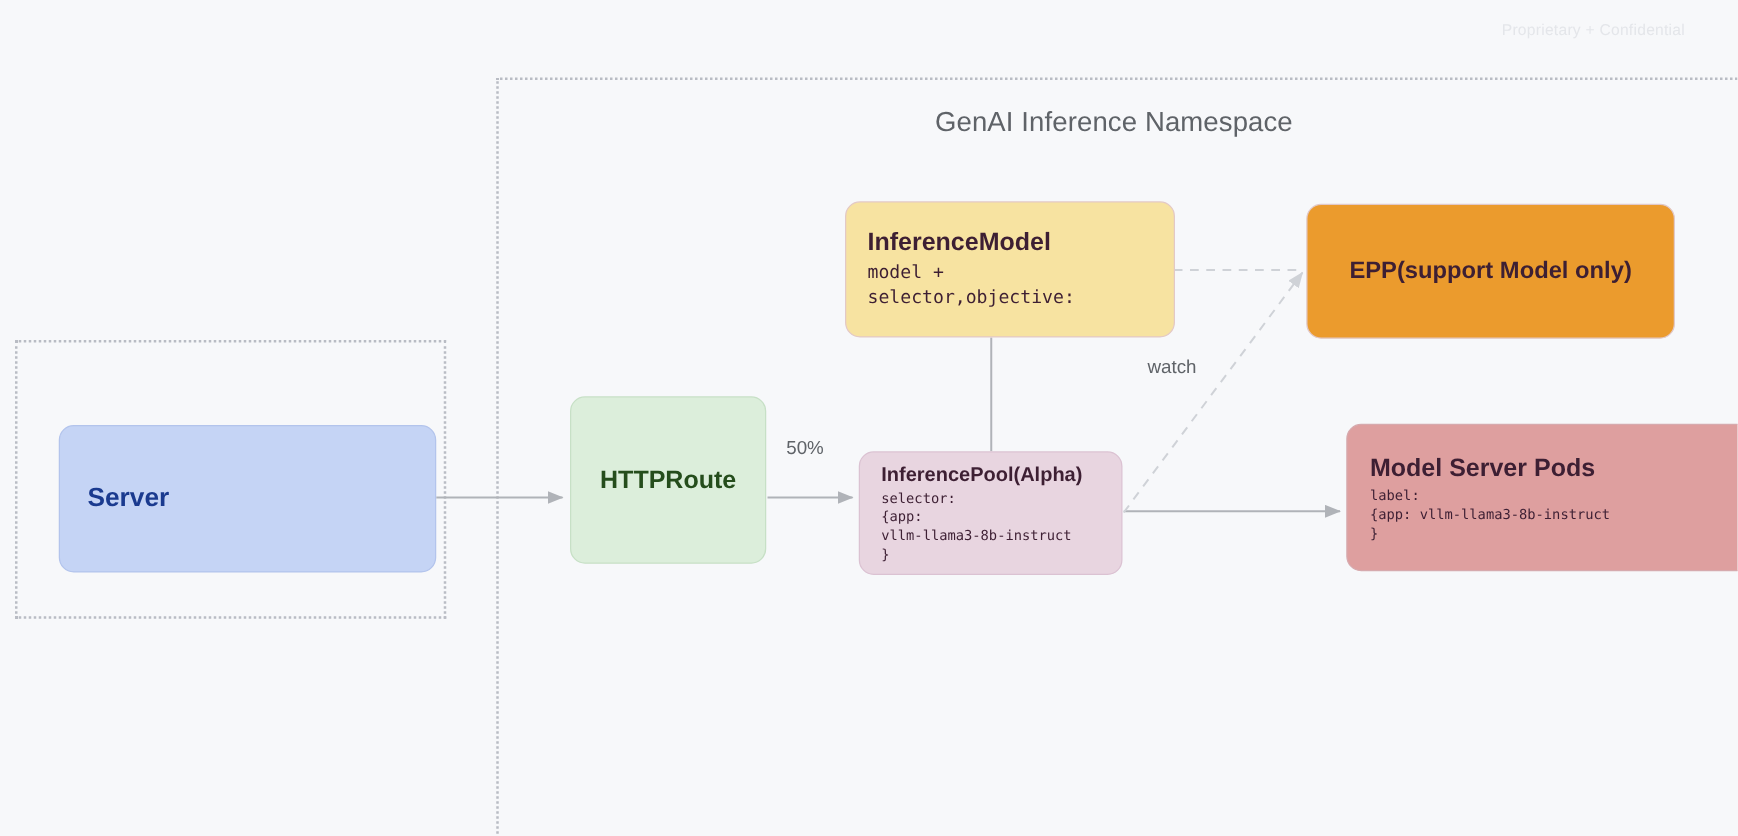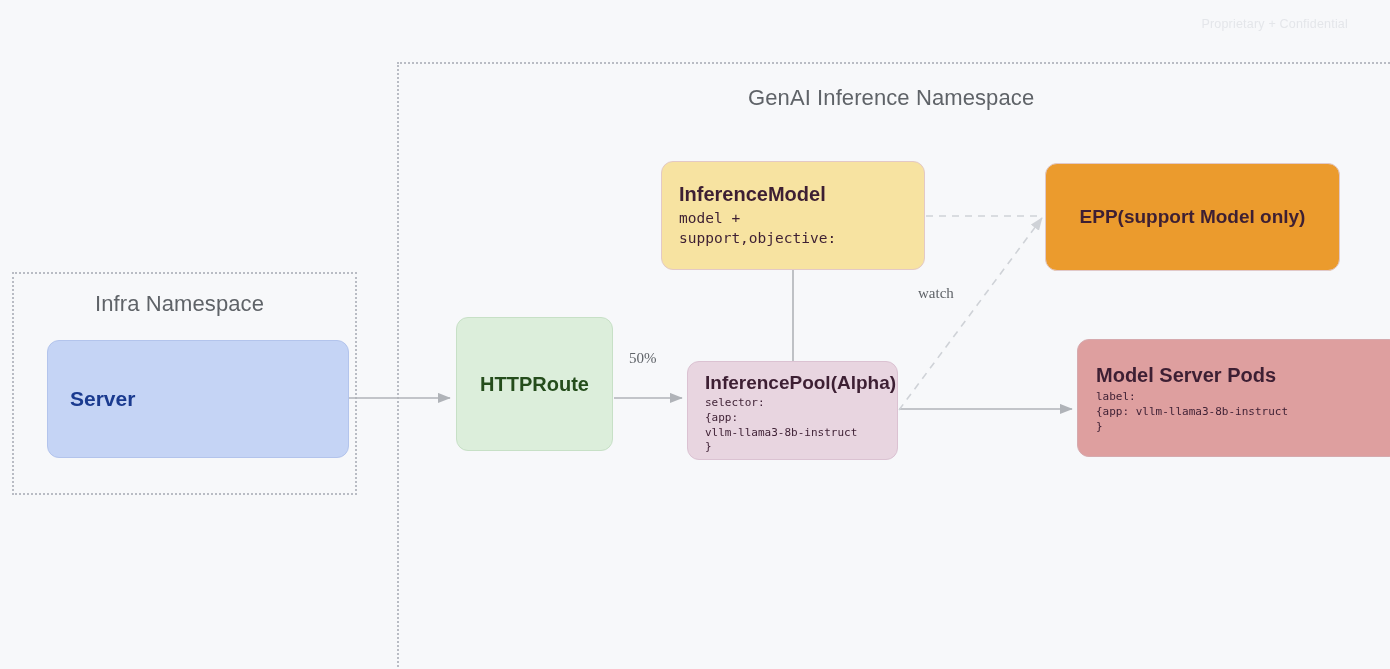--- a/index.html
+++ b/index.html
@@ -115,21 +115,21 @@
     border: 1px solid #c7e0c6;
     align-items: center;
   }
   .n-httproute .title {
     font-size: 20px;
     color: #254d1c;
   }
 
   
   .n-inferencemodel {
-    left: 661px;
+    left: 676px;
     top: 161px;
     width: 264px;
     height: 109px;
     background: #f7e3a1;
     border: 1px solid #e3c9c6;
     padding-left: 17px;
   }
   .n-inferencemodel .title {
     font-size: 20px;
     color: #3d1f33;
@@ -146,21 +146,21 @@
     top: 361px;
     width: 211px;
     height: 99px;
     background: #e8d5e0;
     border: 1px solid #dbc2d2;
     padding-left: 17px;
     justify-content: flex-start;
     padding-top: 10px;
   }
   .n-inferencepool .title {
-    font-size: 19px;
+    font-size: 16px;
     color: #3d1f33;
     margin-bottom: 2px;
   }
   .n-inferencepool .mono {
     font-size: 11px;
     color: #3d1f33;
   }
 
   
   .n-epp {
@@ -203,37 +203,35 @@
   .edges {
     position: absolute;
     inset: 0;
     pointer-events: none;
   }
   .edge-label {
     position: absolute;
     font-size: 15px;
     color: #5f6368;
     white-space: nowrap;
-    font-family: Liberation Serif, serif;
   }
   .lbl-100 { left: 629px; top: 350px; }
   .lbl-watch { left: 918px; top: 285px; }
 </style>
 </head>
 <body>
 
 <div class="stage">
 
   <div class="watermark">Proprietary + Confidential</div>
 
   <div class="ns ns-genai"></div>
   <div class="ns-title ns-title-genai">GenAI Inference Namespace</div>
 
   <div class="ns ns-infra"></div>
-  <div class="ns-title ns-title-infra">Infra Namespace</div>
 
   <svg class="edges" width="1390" height="669">
     <defs>
       <marker id="arrow" markerWidth="9" markerHeight="9" refX="7.5" refY="3.2" orient="auto" markerUnits="strokeWidth">
         <path d="M0,0 L8,3.2 L0,6.4 z" fill="#b0b3b8"></path>
       </marker>
       <marker id="arrow-dashed" markerWidth="9" markerHeight="9" refX="7.5" refY="3.2" orient="auto" markerUnits="strokeWidth">
         <path d="M0,0 L8,3.2 L0,6.4 z" fill="#cfd2d7"></path>
       </marker>
     </defs>
@@ -258,21 +256,21 @@
     <div class="title">Server</div>
   </div>
 
   <div class="node n-httproute">
     <div class="title">HTTPRoute</div>
   </div>
 
   <div class="node n-inferencemodel">
     <div class="title">InferenceModel</div>
     <div class="mono">model +
-support,objective:</div>
+selector,objective:</div>
   </div>
 
   <div class="node n-inferencepool">
     <div class="title">InferencePool(Alpha)</div>
     <div class="mono">selector:
 {app:
 vllm-llama3-8b-instruct
 }</div>
   </div>
 

